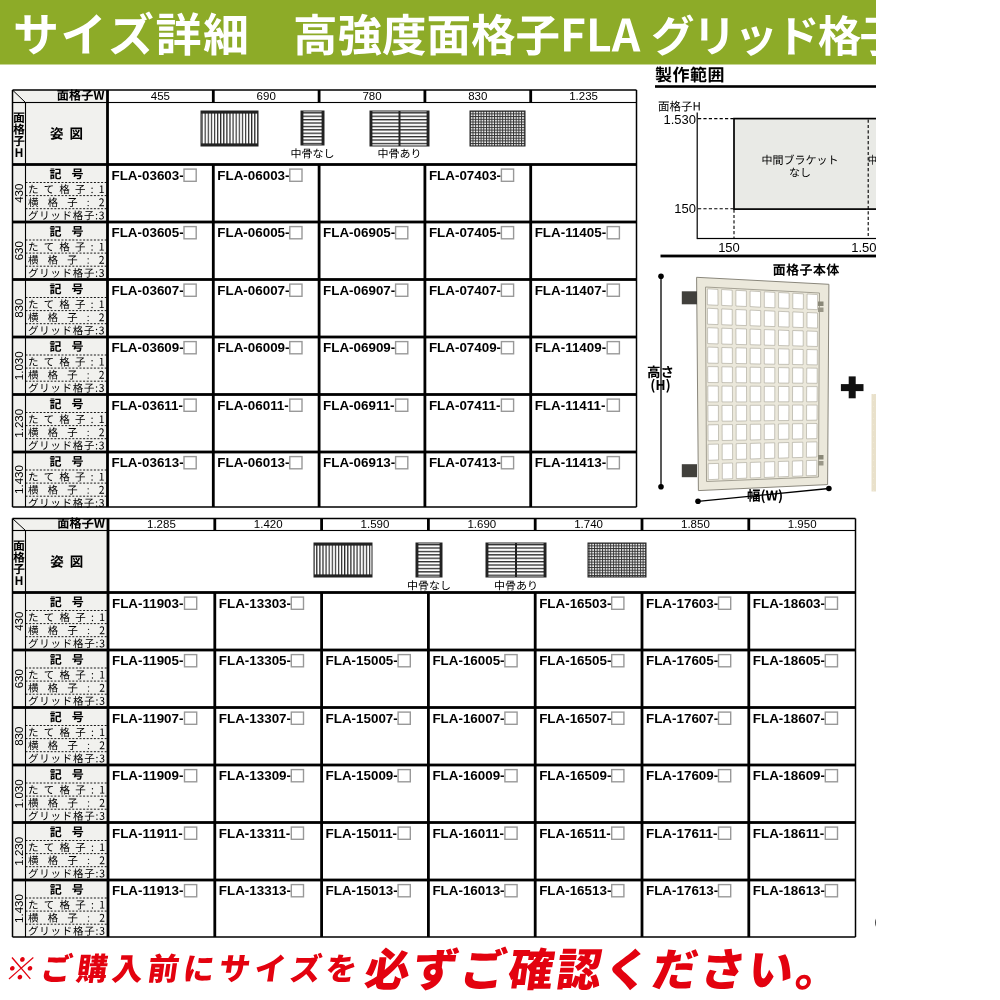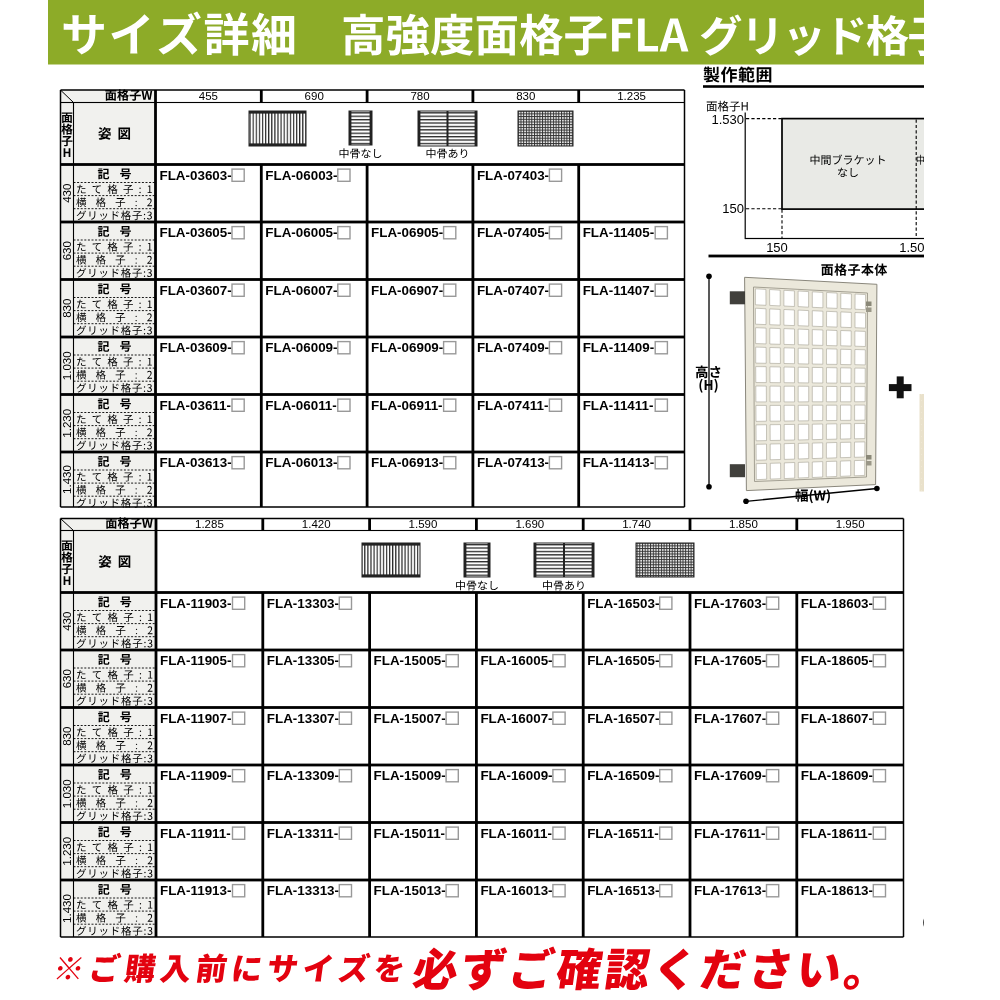--- a/index.html
+++ b/index.html
@@ -1,14 +1,14 @@
 <!DOCTYPE html>
 <html><head><meta charset="utf-8"><style>
 html,body{margin:0;padding:0;background:#fff;}
-#page{position:relative;width:876px;height:1000px;overflow:hidden;background:#fff;margin-left:48px;}
+#page{position:relative;width:876px;height:1000px;overflow:hidden;background:#fff;}
 svg{display:block}
 </style></head><body>
 <div id="page">
 <svg width="1000" height="1000" viewBox="0 0 1000 1000">
 <defs>
 <pattern id="pv" width="3.1" height="4" patternUnits="userSpaceOnUse">
           <rect width="3.1" height="4" fill="#fdfdfd"></rect>
           <rect width="1.2" height="4" fill="#2a2a2a"></rect>
         </pattern>
 <pattern id="ph" width="4" height="3.4" patternUnits="userSpaceOnUse">

